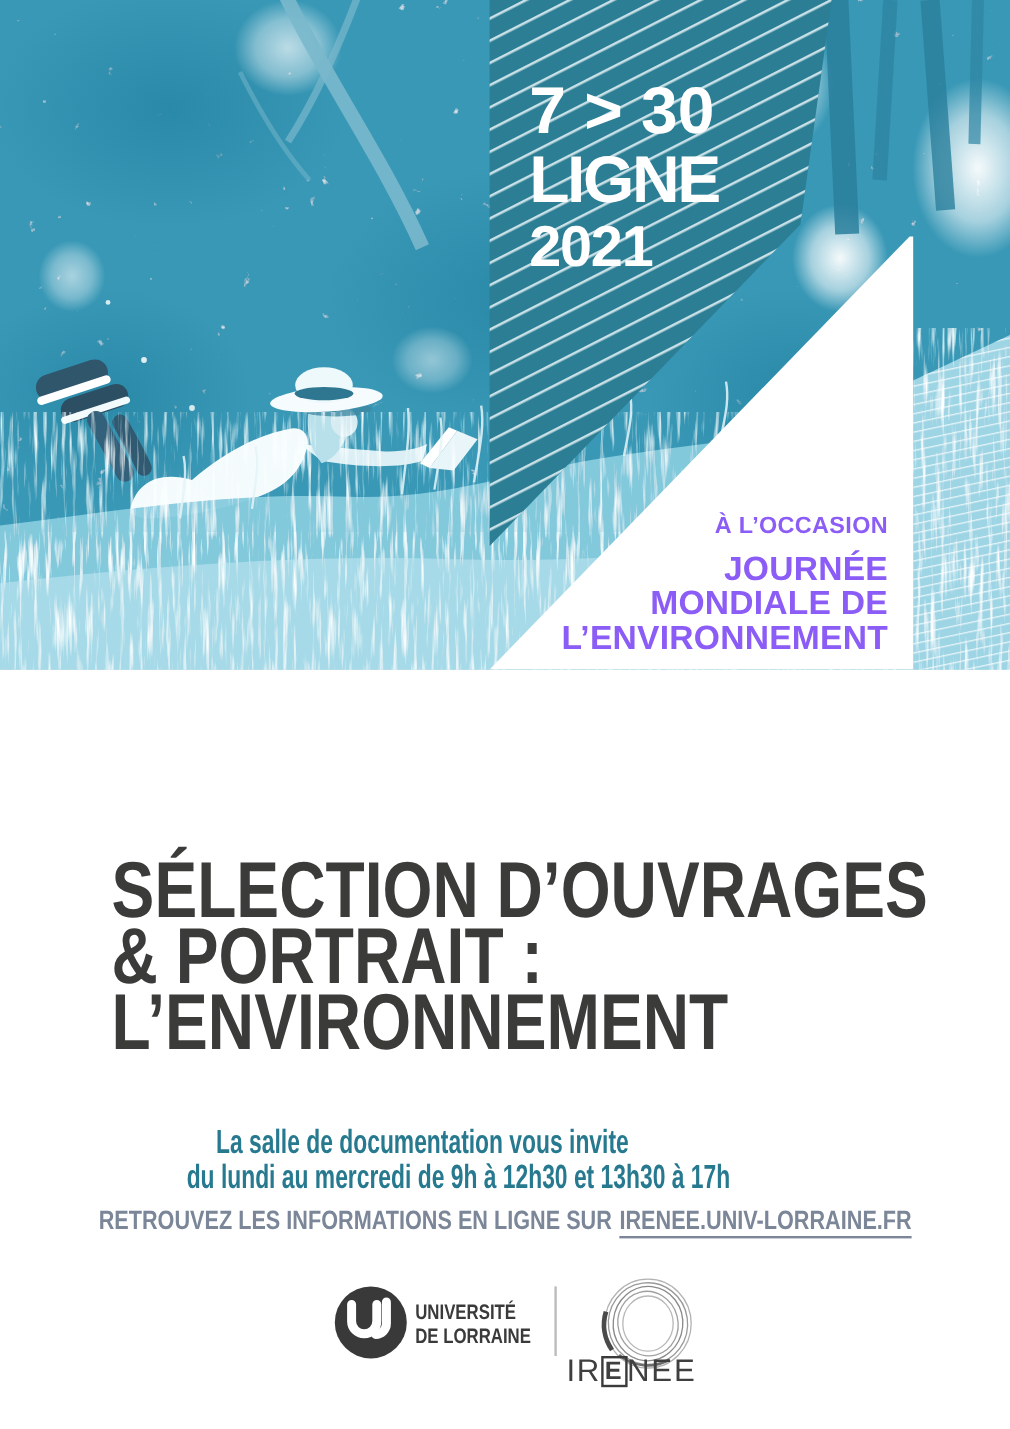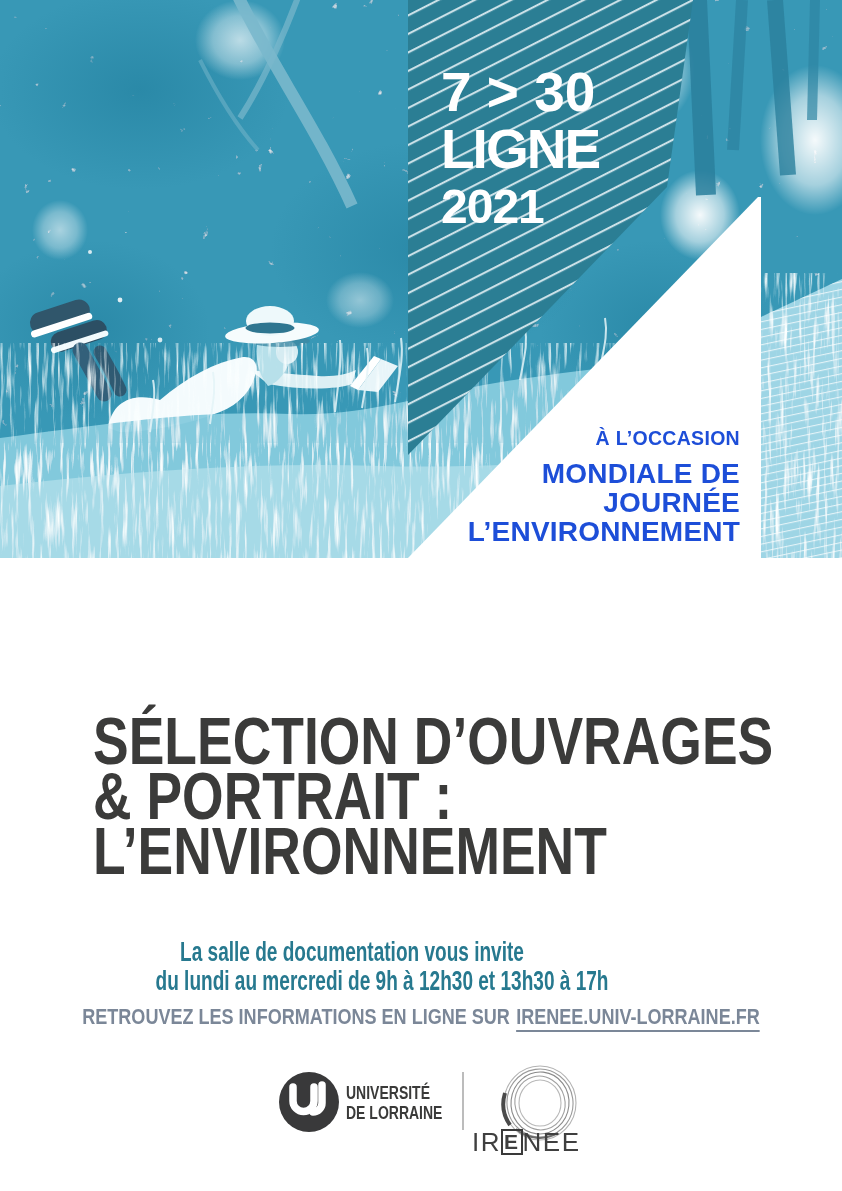--- a/index.html
+++ b/index.html
@@ -7,21 +7,21 @@
           font-family:"Liberation Sans",sans-serif;margin:0 auto;}
   .abs{position:absolute;}
   
   #hero{position:absolute;left:0;top:0;}
   
   .banner-text{position:absolute;left:441px;top:64px;color:#ffffff;line-height:57px;}
   .banner-range{font-size:55px;font-weight:800;letter-spacing:0px;}
   .banner-month{font-size:55px;font-weight:800;letter-spacing:-2px;}
   .banner-year{font-size:48px;font-weight:700;letter-spacing:-1px;}
   
-  .occasion{position:absolute;right:102px;top:427px;text-align:right;color:#1d4ed8;}
+  .occasion{position:absolute;right:102px;top:427px;text-align:right;color:#8b5cf6;}
   .occ-small{font-size:19.5px;font-weight:700;line-height:23.5px;letter-spacing:.3px;}
   .occ-big{font-size:28px;font-weight:700;line-height:29px;letter-spacing:.2px;}
   .occ-gap{height:8px;}
   
   .badge{position:absolute;left:94px;top:647px;width:389px;height:45px;background:#2b8197;}
   .badge span{display:block;padding-left:22px;color:#fff;font-size:29px;font-weight:700;
               line-height:45px;letter-spacing:.2px;white-space:nowrap;}
   
   .heading{position:absolute;left:93px;top:714px;color:#3b3b3a;font-size:66px;font-weight:800;
            line-height:55px;transform:scaleX(.81);transform-origin:top left;white-space:nowrap;}
@@ -167,22 +167,22 @@
 
   <div class="banner-text">
     <div class="banner-range">7 &gt; 30</div>
     <div class="banner-month">LIGNE</div>
     <div class="banner-year">2021</div>
   </div>
 
   <div class="occasion">
     <div class="occ-small">À L’OCCASION</div>
     <div class="occ-gap"></div>
+    <div class="occ-big">JOURNÉE</div>
     <div class="occ-big">MONDIALE DE</div>
-    <div class="occ-big">JOURNÉE</div>
     <div class="occ-big">L’ENVIRONNEMENT</div>
   </div>
 
 
   <div class="heading">
     <div>SÉLECTION D’OUVRAGES</div>
     <div>&amp; PORTRAIT :</div>
     <div>L’ENVIRONNEMENT</div>
   </div>
 

